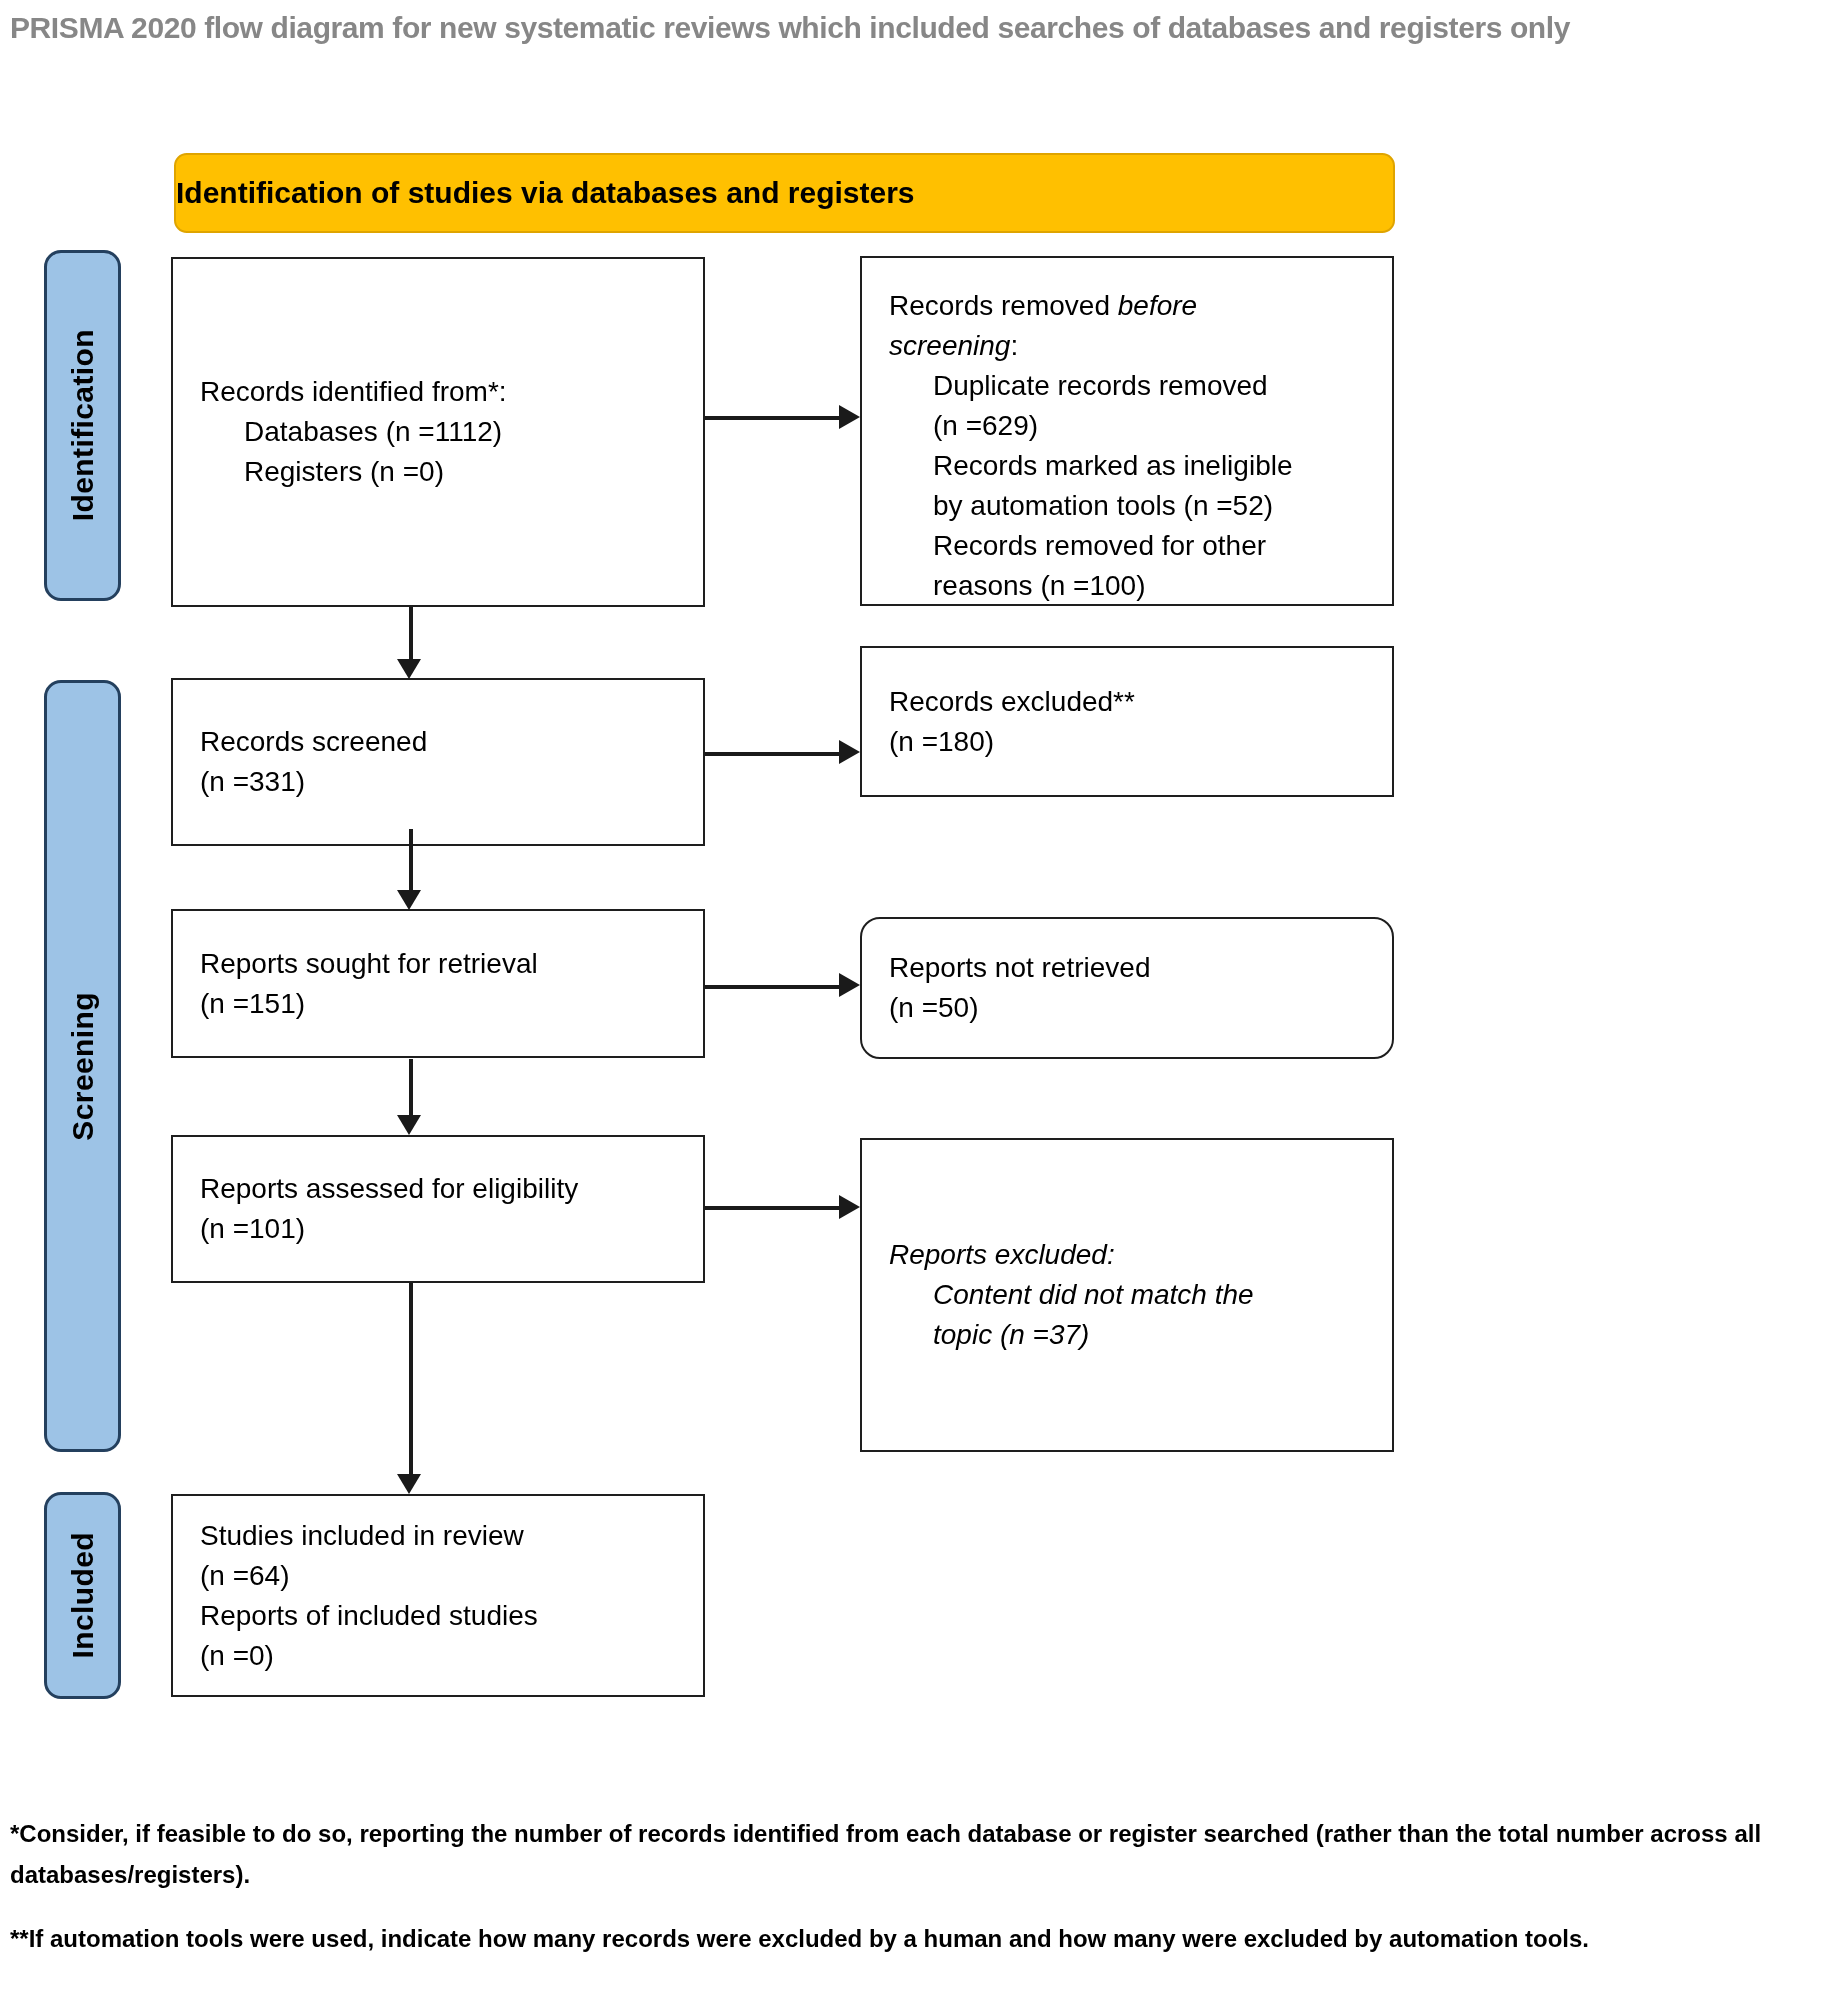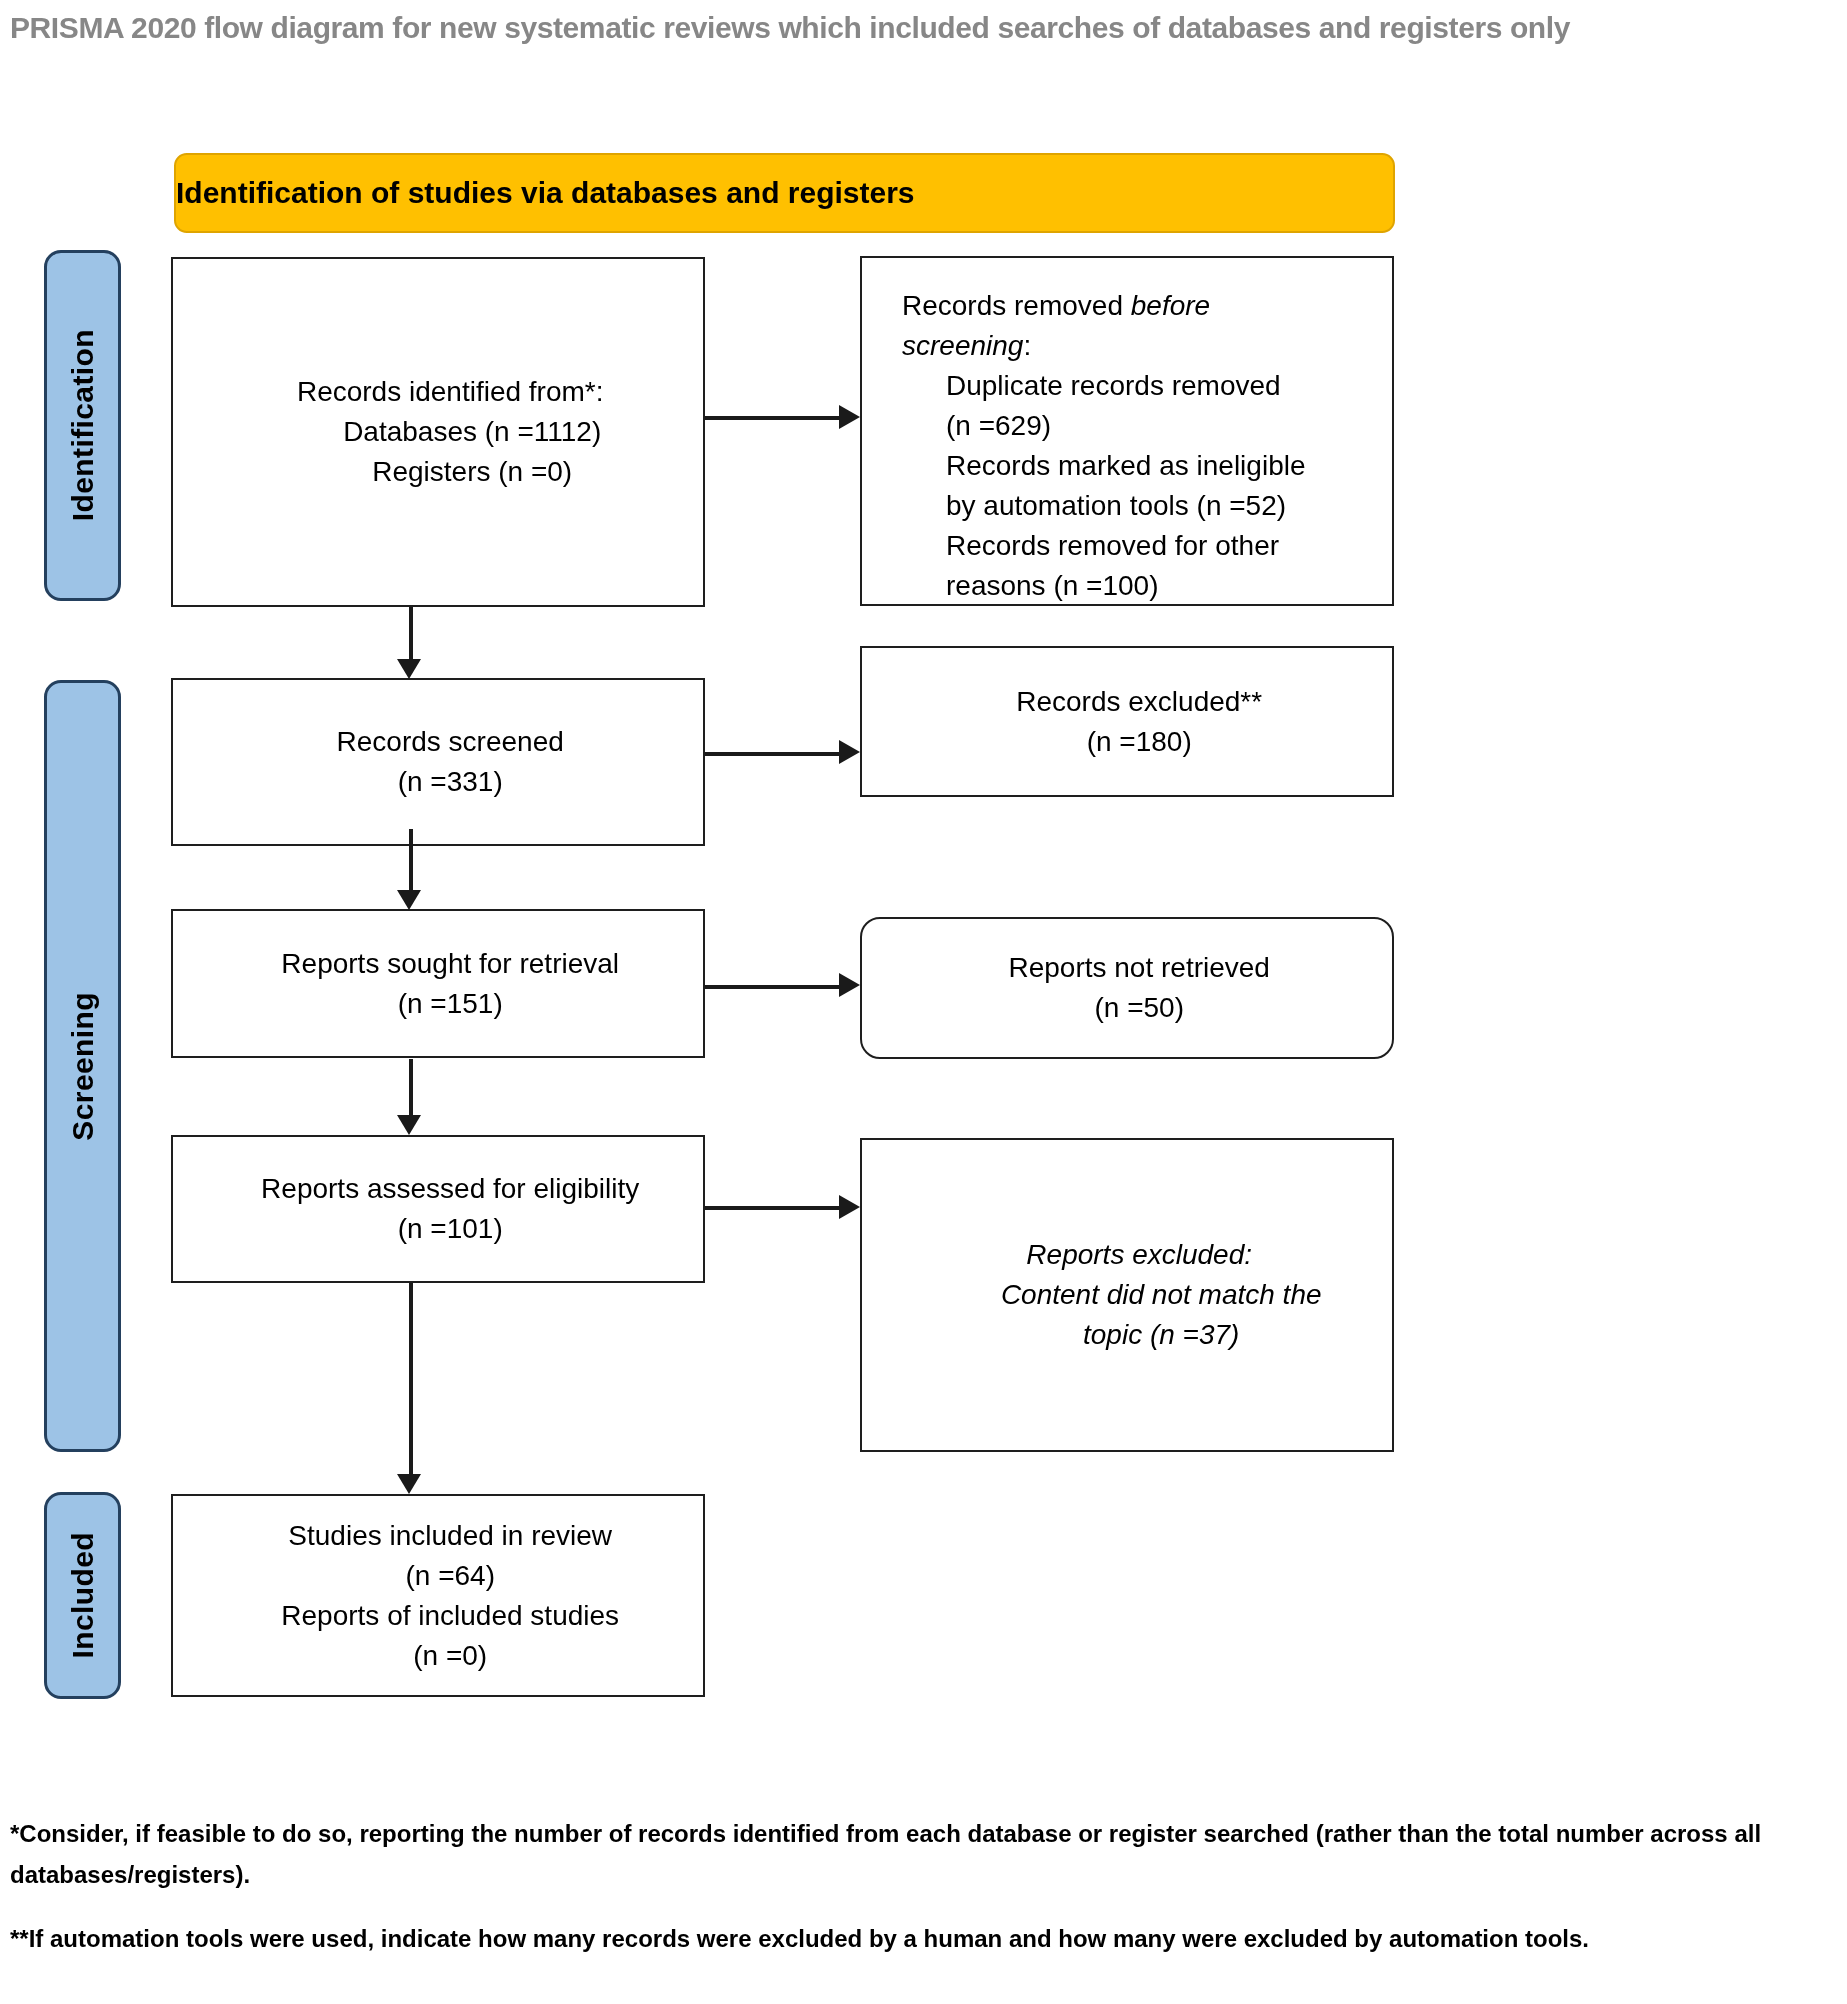--- a/index.html
+++ b/index.html
@@ -32,23 +32,23 @@
   .stage span {
     writing-mode:vertical-rl; transform:rotate(180deg);
     font-size:30px; font-weight:bold; color:#000; letter-spacing:0.4px;
     white-space:nowrap;
   }
   .box {
     position:absolute; background:#ffffff;
     border:2.8px solid #1E1E1E; box-sizing:border-box;
     display:flex; flex-direction:column;
     font-size:28px; line-height:40px; color:#000;
-    padding-left:40px; padding-right:15.6px;
+    padding-left:27px; padding-right:15.6px;
   }
-  .box.center { justify-content:center;align-items:center; }
+  .box.center { justify-content:center; }
   .box.top { justify-content:flex-start; padding-top:28px; }
   .line { white-space:nowrap; }
   .indent { margin-left:44px; }
   .em { font-style:italic; }
   .vline { position:absolute; width:3.6px; background:#1A1A1A; }
   .vhead {
     position:absolute; width:0; height:0;
     border-left:12.8px solid transparent; border-right:12.8px solid transparent;
     border-top:20px solid #1A1A1A;
   }

